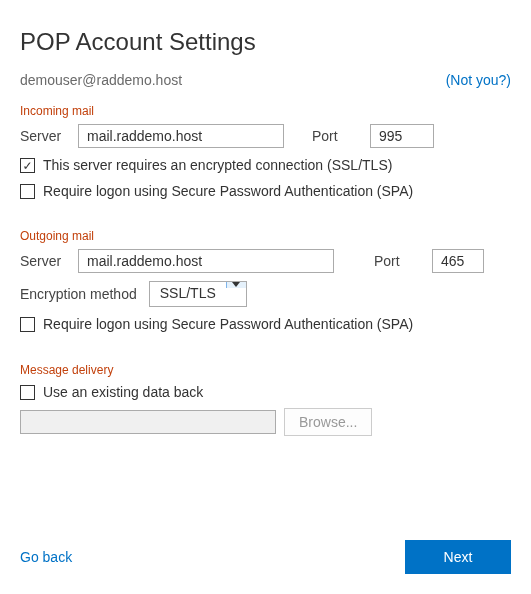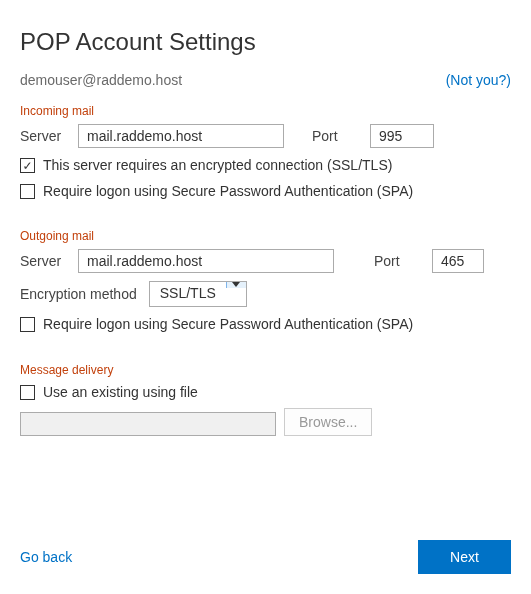--- a/index.html
+++ b/index.html
@@ -128,21 +128,21 @@
     display: flex;
     align-items: center;
     gap: 12px;
     margin-bottom: 8px;
   }
   .enc-label { color: #444; font-size: 14px; }
   .datafile-row {
     display: flex;
     gap: 8px;
     margin-top: 6px;
-    align-items: flex-end;
+    align-items: center;
   }
   .datafile-input {
     width: 256px;
   }
   .browse-btn {
     height: 28px;
     padding: 0 14px;
     border: 1px solid #ccc;
     background: #fdfdfd;
     color: #999;
@@ -157,21 +157,21 @@
     right: 20px;
     display: flex;
     justify-content: space-between;
     align-items: center;
   }
   .next-btn {
     background: #0072c6;
     color: #fff;
     border: none;
     height: 34px;
-    width: 93px;
+    width: 106px;
     font-size: 14px;
     cursor: pointer;
     font-family: inherit;
   }
   .spacer-port { flex: 0 0 auto; margin-left: 18px; }
   .out-spacer-port { flex: 0 0 auto; margin-left: 30px; }
 </style>
 </head>
 <body>
 
@@ -223,21 +223,21 @@
   <div class="chkrow">
     <span class="chkbox"></span>
     <span class="chklabel">Require logon using Secure Password Authentication (SPA)</span>
   </div>
 
   <div class="gap"></div>
 
   <div class="section-label">Message delivery</div>
   <div class="chkrow">
     <span class="chkbox"></span>
-    <span class="chklabel">Use an existing using file</span>
+    <span class="chklabel">Use an existing data back</span>
   </div>
   <div class="datafile-row">
     <input type="text" class="datafile-input" disabled="" value="" style="">
     <button class="browse-btn" disabled="">Browse...</button>
   </div>
 
   <div class="footer">
     <span class="link">Go back</span>
     <button class="next-btn">Next</button>
   </div>

